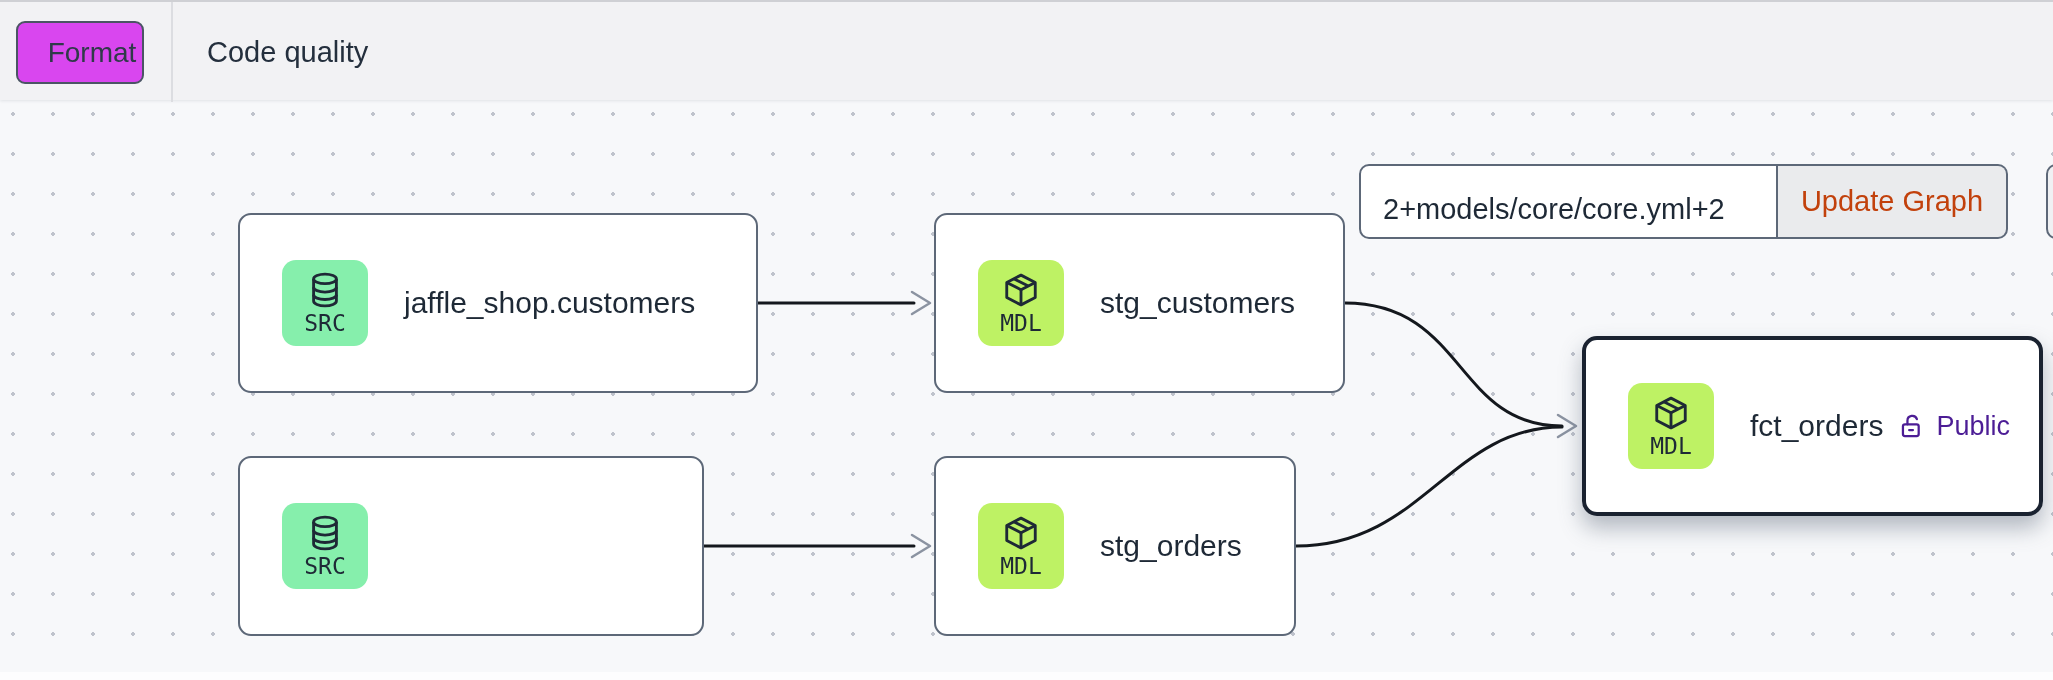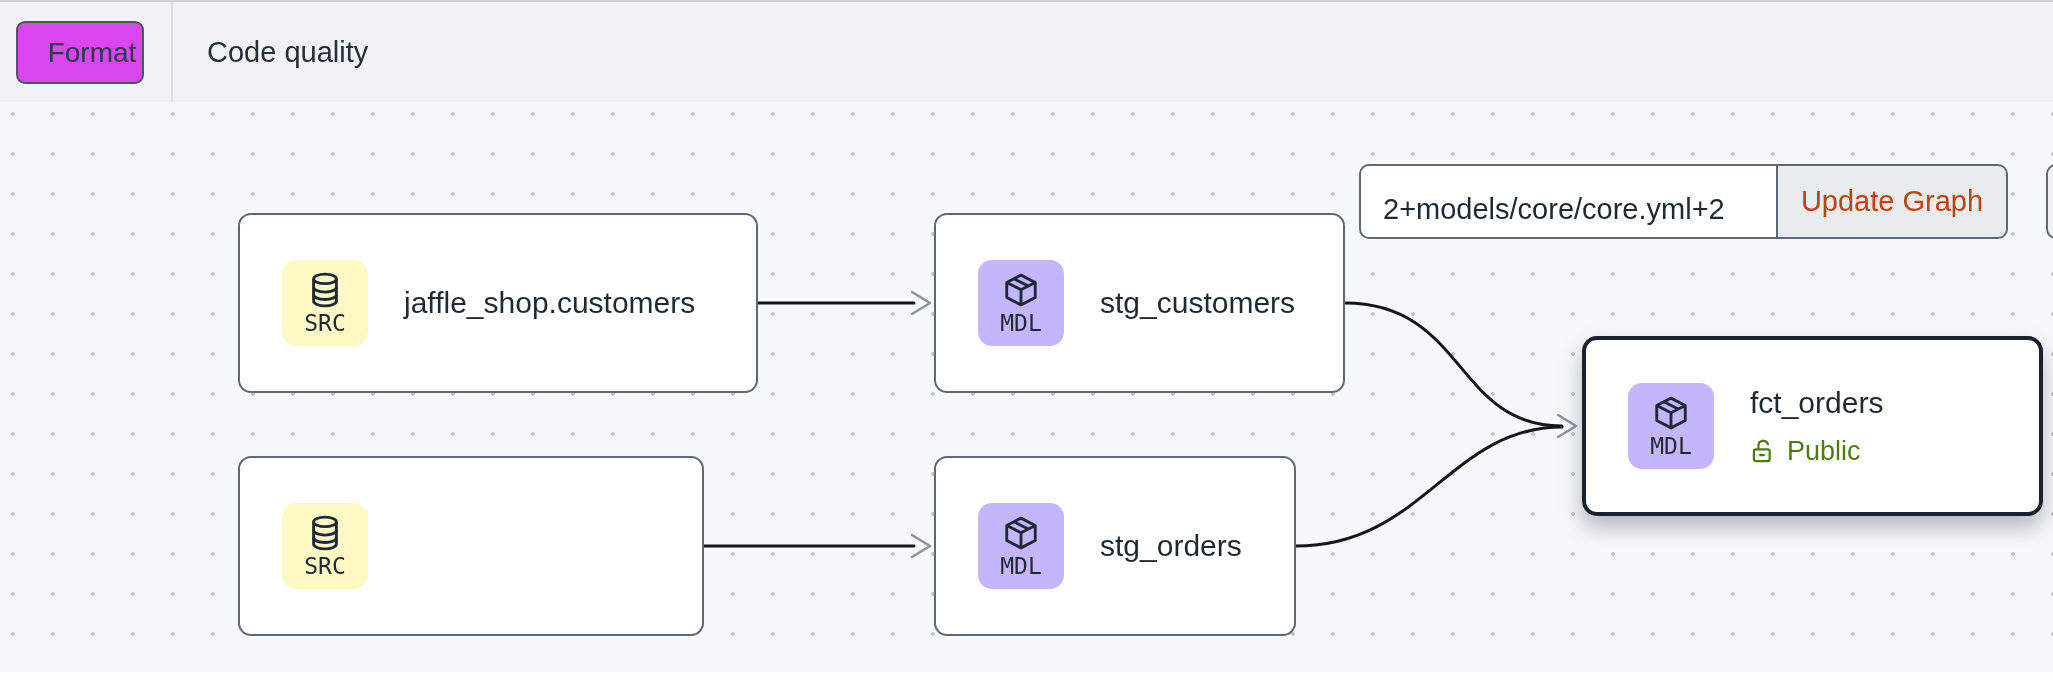--- a/index.html
+++ b/index.html
@@ -74,33 +74,33 @@
   .node.selected {
     border:4px solid #1a2230;
     border-radius:15px;
     box-shadow:0 12px 22px rgba(96,106,125,.45);
   }
   .badge {
     width:86px; height:86px; border-radius:14px;
     display:flex; flex-direction:column; align-items:center; justify-content:center;
     color:#1e2936; flex:0 0 auto;
   }
-  .badge.src { background:#fef9c3; }
-  .badge.mdl { background:#c4b5fd;align-items:center; }
+  .badge.src { background:#86efac; }
+  .badge.mdl { background:#bef264;align-items:center; }
   .badge svg { width:38px; height:38px; display:block; }
   .badge-label {
     font-family:"DejaVu Sans Mono", monospace;
     font-size:23px; line-height:1; margin-top:3px;
   }
   .node-label { font-size:30px; color:#1e2936; white-space:nowrap; }
-  .fct-text { display:flex; flex-direction:column; gap:16px; }
+  .fct-text { display:flex; flex-direction:row; gap:16px; }
   .fct-title { font-size:30px; color:#1e2936; }
   .fct-access {
     display:flex; align-items:center; gap:10px;
-    font-size:27px; color:#4d7c0f;text-align:right;
+    font-size:27px; color:#4c1d95;text-align:right;
   }
   .fct-access svg { width:27px; height:27px; display:block; }
 
   
   .n-jsc { left:238px; top:113px; width:520px; }
   .n-stc { left:934px; top:113px; width:411px; }
   .n-jso { left:238px; top:356px; width:466px; }
   .n-sto { left:934px; top:356px; width:362px; }
   .n-fct { left:1582px; top:236px; width:461px; }
 

